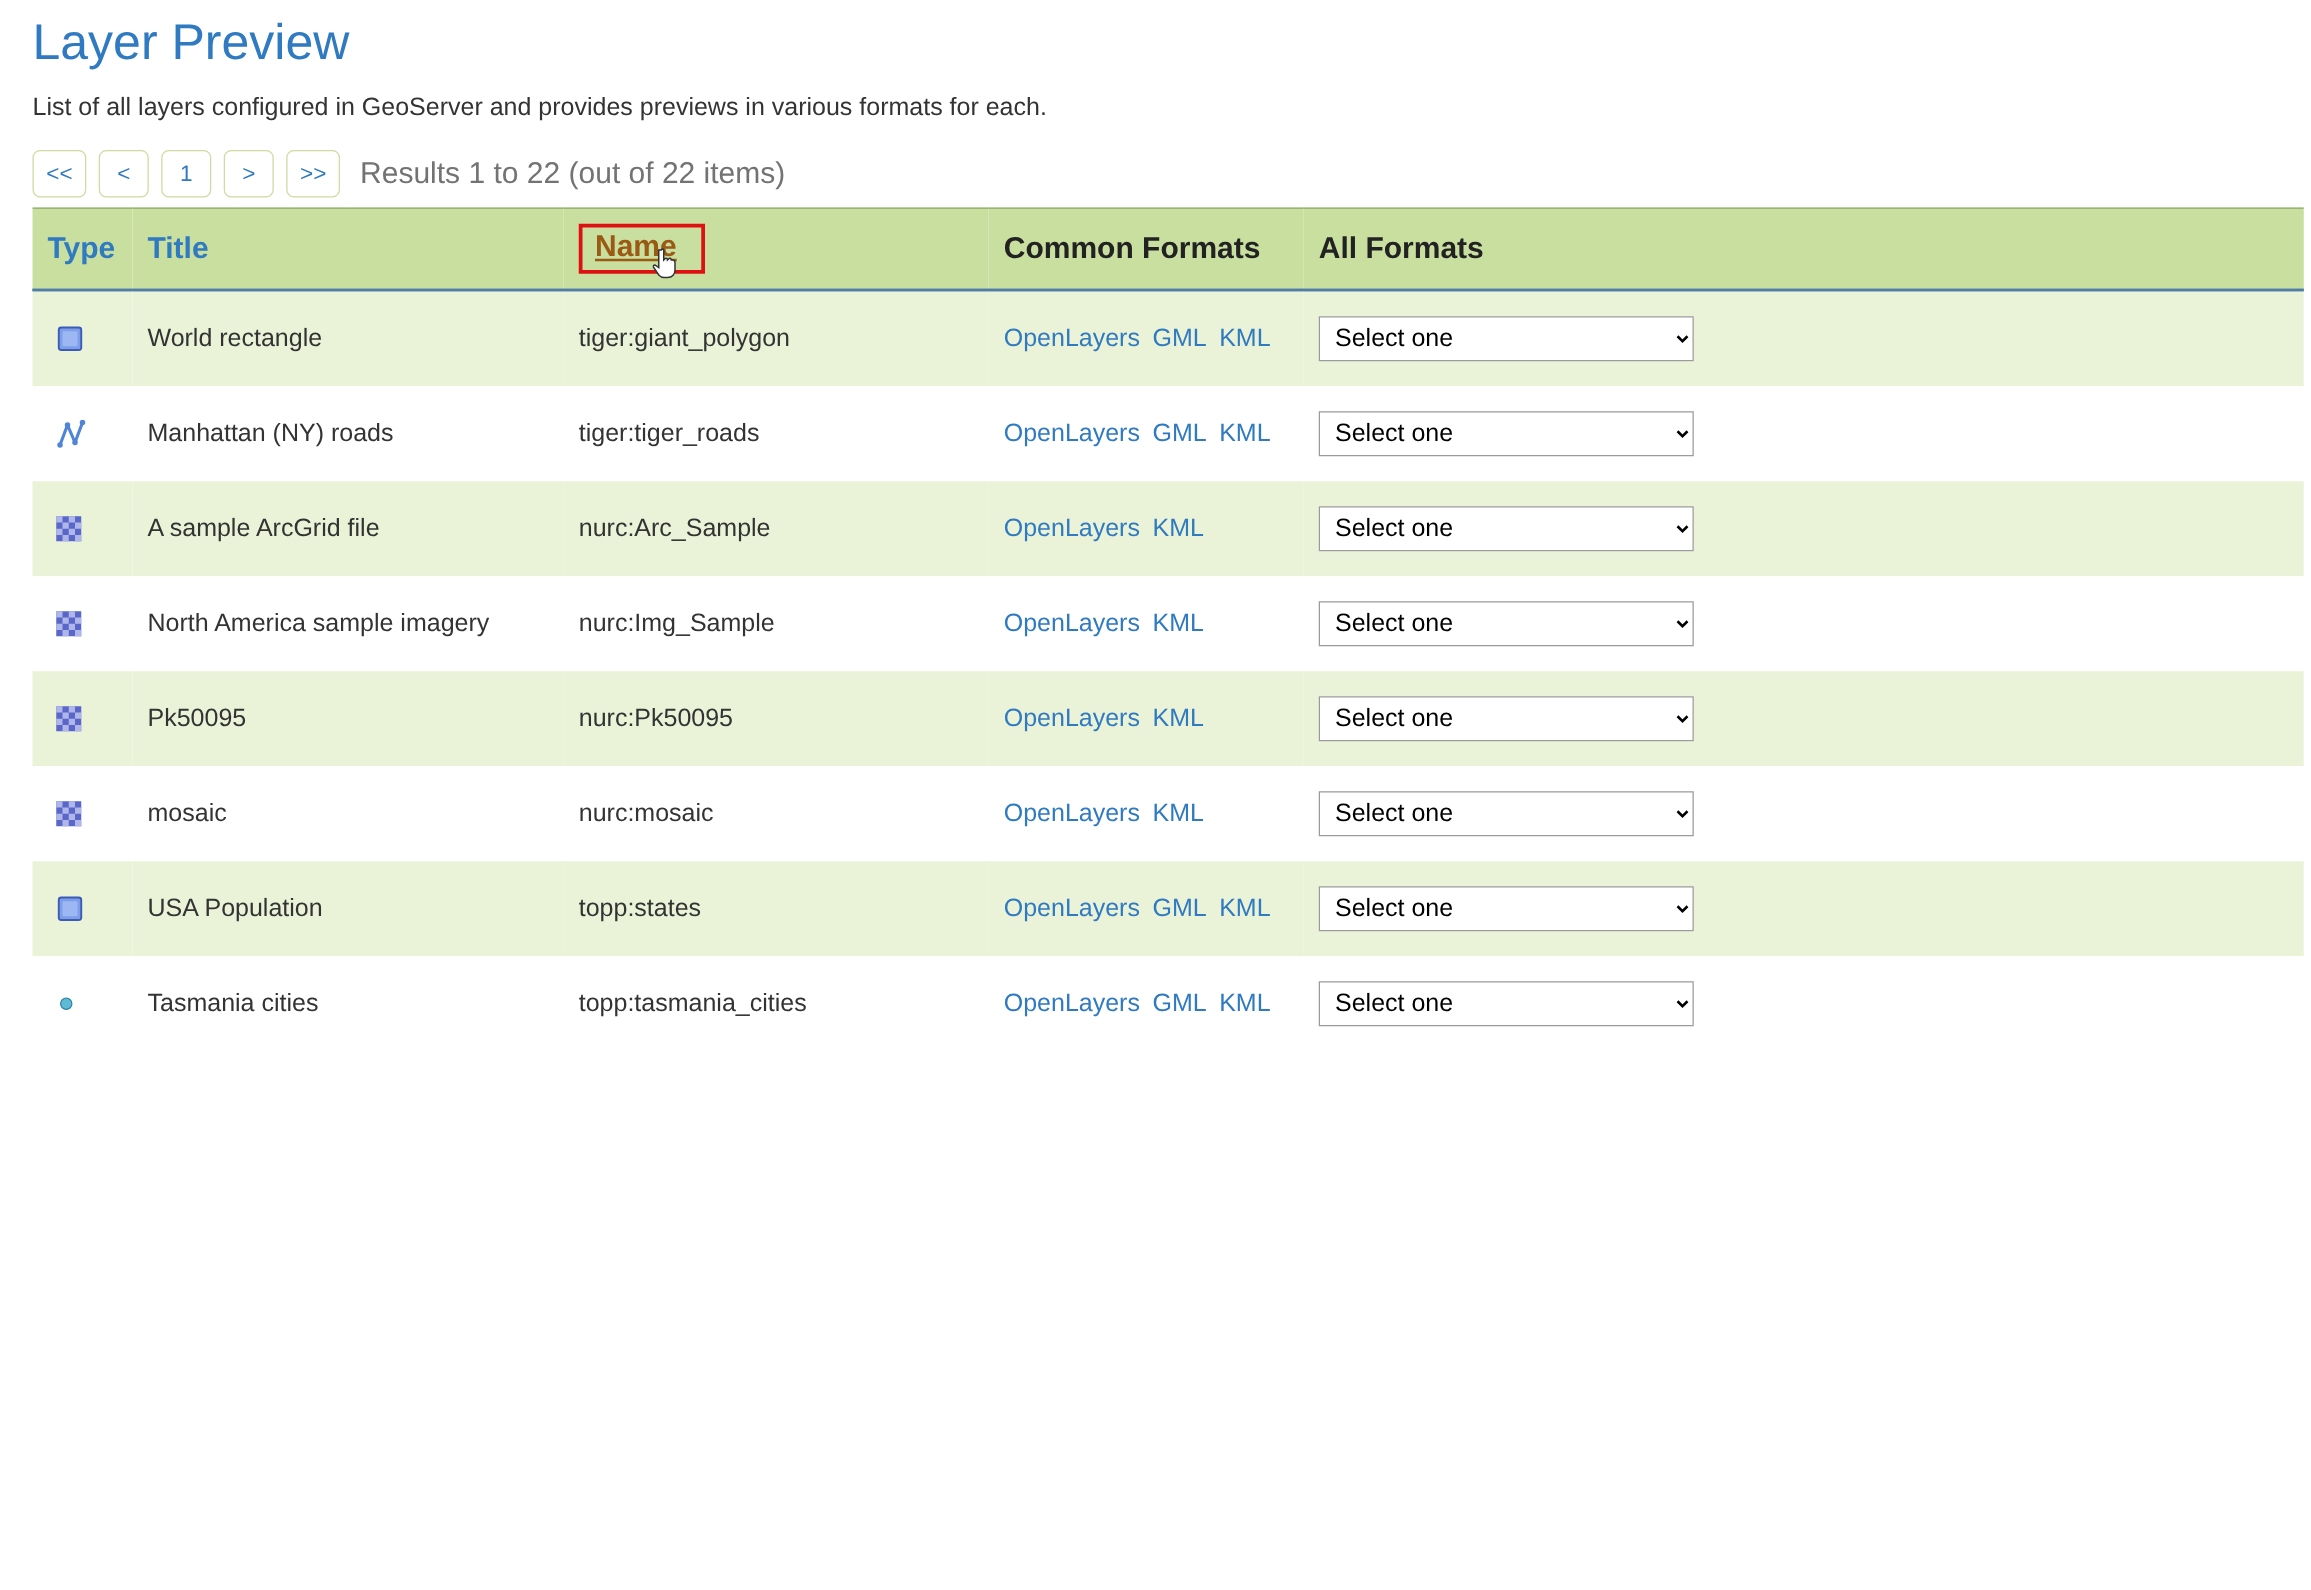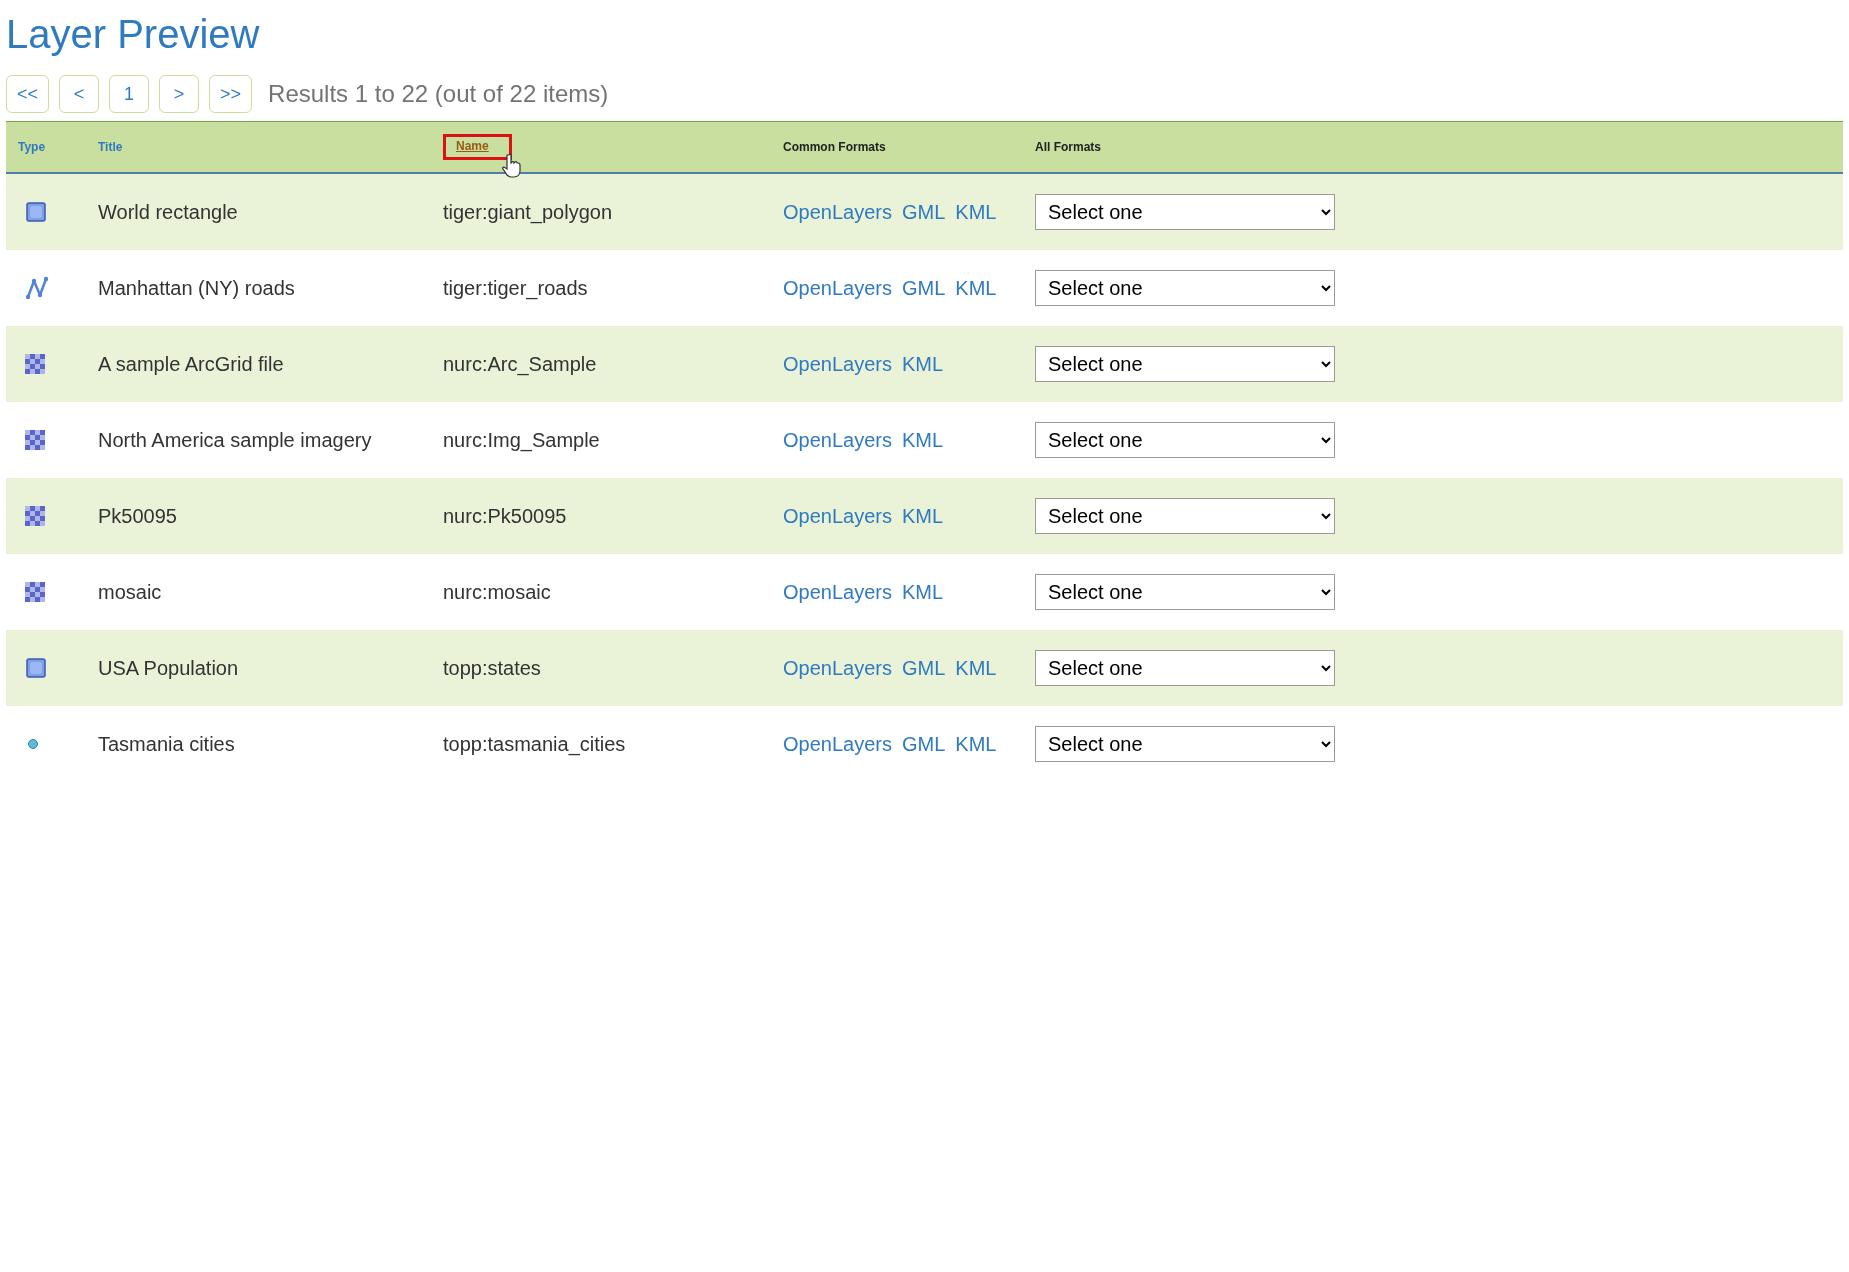--- a/index.html
+++ b/index.html
@@ -6,20 +6,21 @@
   html, body {
     margin: 0;
     padding: 0;
     font-family: Verdana, Arial, sans-serif;
     background: #fff;
     color: #333;
     font-size: 20px;
   }
   .page {
     padding: 8px 6px;
+    margin-left: 20px;
   }
   h1.page-title {
     font-size: 40px;
     font-weight: 400;
     color: #2F7AC0;
     margin: 4px 0 18px 0;
   }
   .subtitle {
     font-size: 20px;
     color: #333;
@@ -82,21 +83,21 @@
   table.layers col.c-title  { width: 345px; }
   table.layers col.c-name   { width: 340px; }
   table.layers col.c-common { width: 252px; }
   table.layers col.c-all    { width: auto; }
 
   table.layers thead th {
     text-align: left;
     background: #c9df9f;
     color: #2F7AC0;
     font-weight: 700;
-    font-size: 12px;
+    font-size: 24px;
     padding: 12px 10px 12px 12px;
     border-top: 1px solid #7a9f4f;
     border-bottom: 2px solid #4f7ea8;
   }
   table.layers thead th.black { color: #222; }
   table.layers thead th .sort-link {
     color: #9a5a14;
     text-decoration: underline;
     cursor: pointer;
     position: relative;
@@ -142,20 +143,21 @@
     font-size: 20px;
     padding: 2px 8px;
     cursor: pointer;
   }
 </style>
 </head>
 <body>
 
 <div class="page">
   <h1 class="page-title">Layer Preview</h1>
+  <div class="subtitle">List of all layers configured in GeoServer and provides previews in various formats for each.</div>
 
   <div class="toolbar">
     <span class="pager-btn">&lt;&lt;</span>
     <span class="pager-btn">&lt;</span>
     <span class="pager-btn">1</span>
     <span class="pager-btn">&gt;</span>
     <span class="pager-btn">&gt;&gt;</span>
     <span class="results-text">Results 1 to 22 (out of 22 items)</span>
     <span class="spacer"></span>
   </div>

